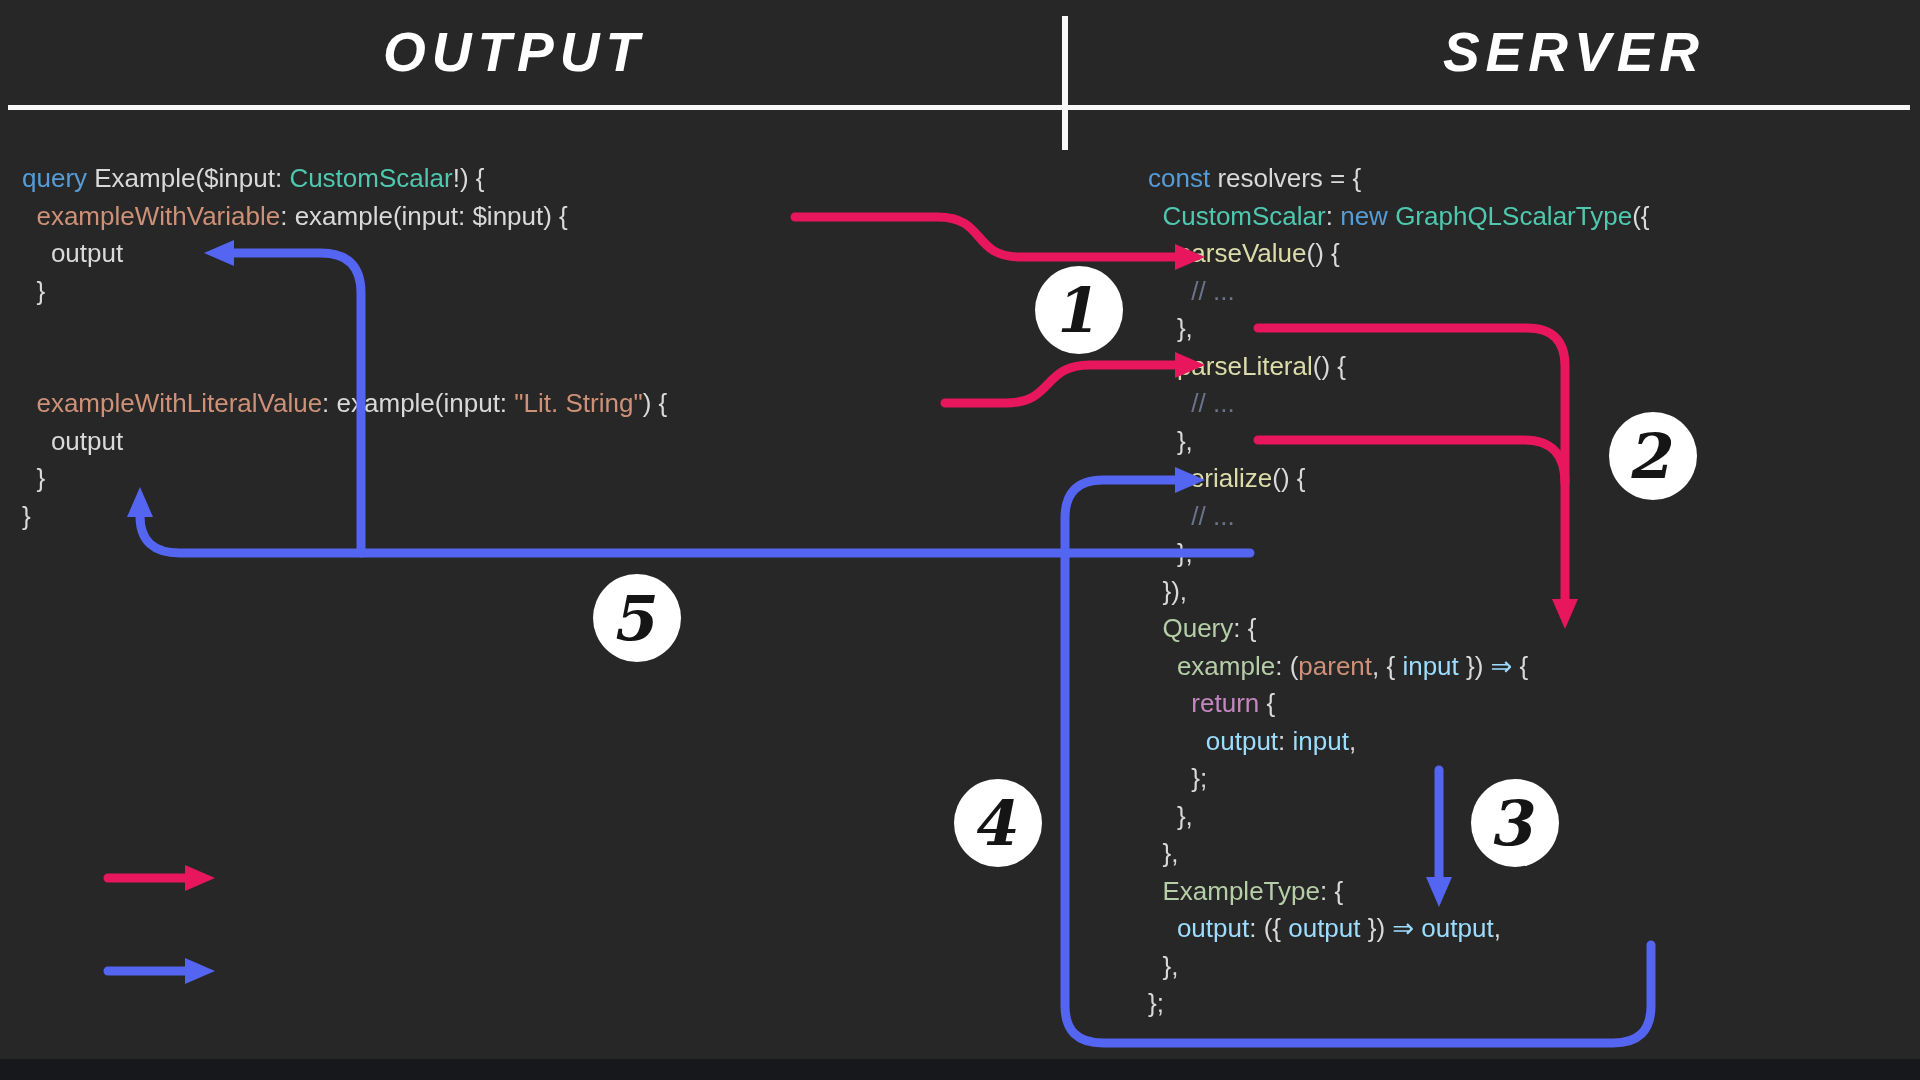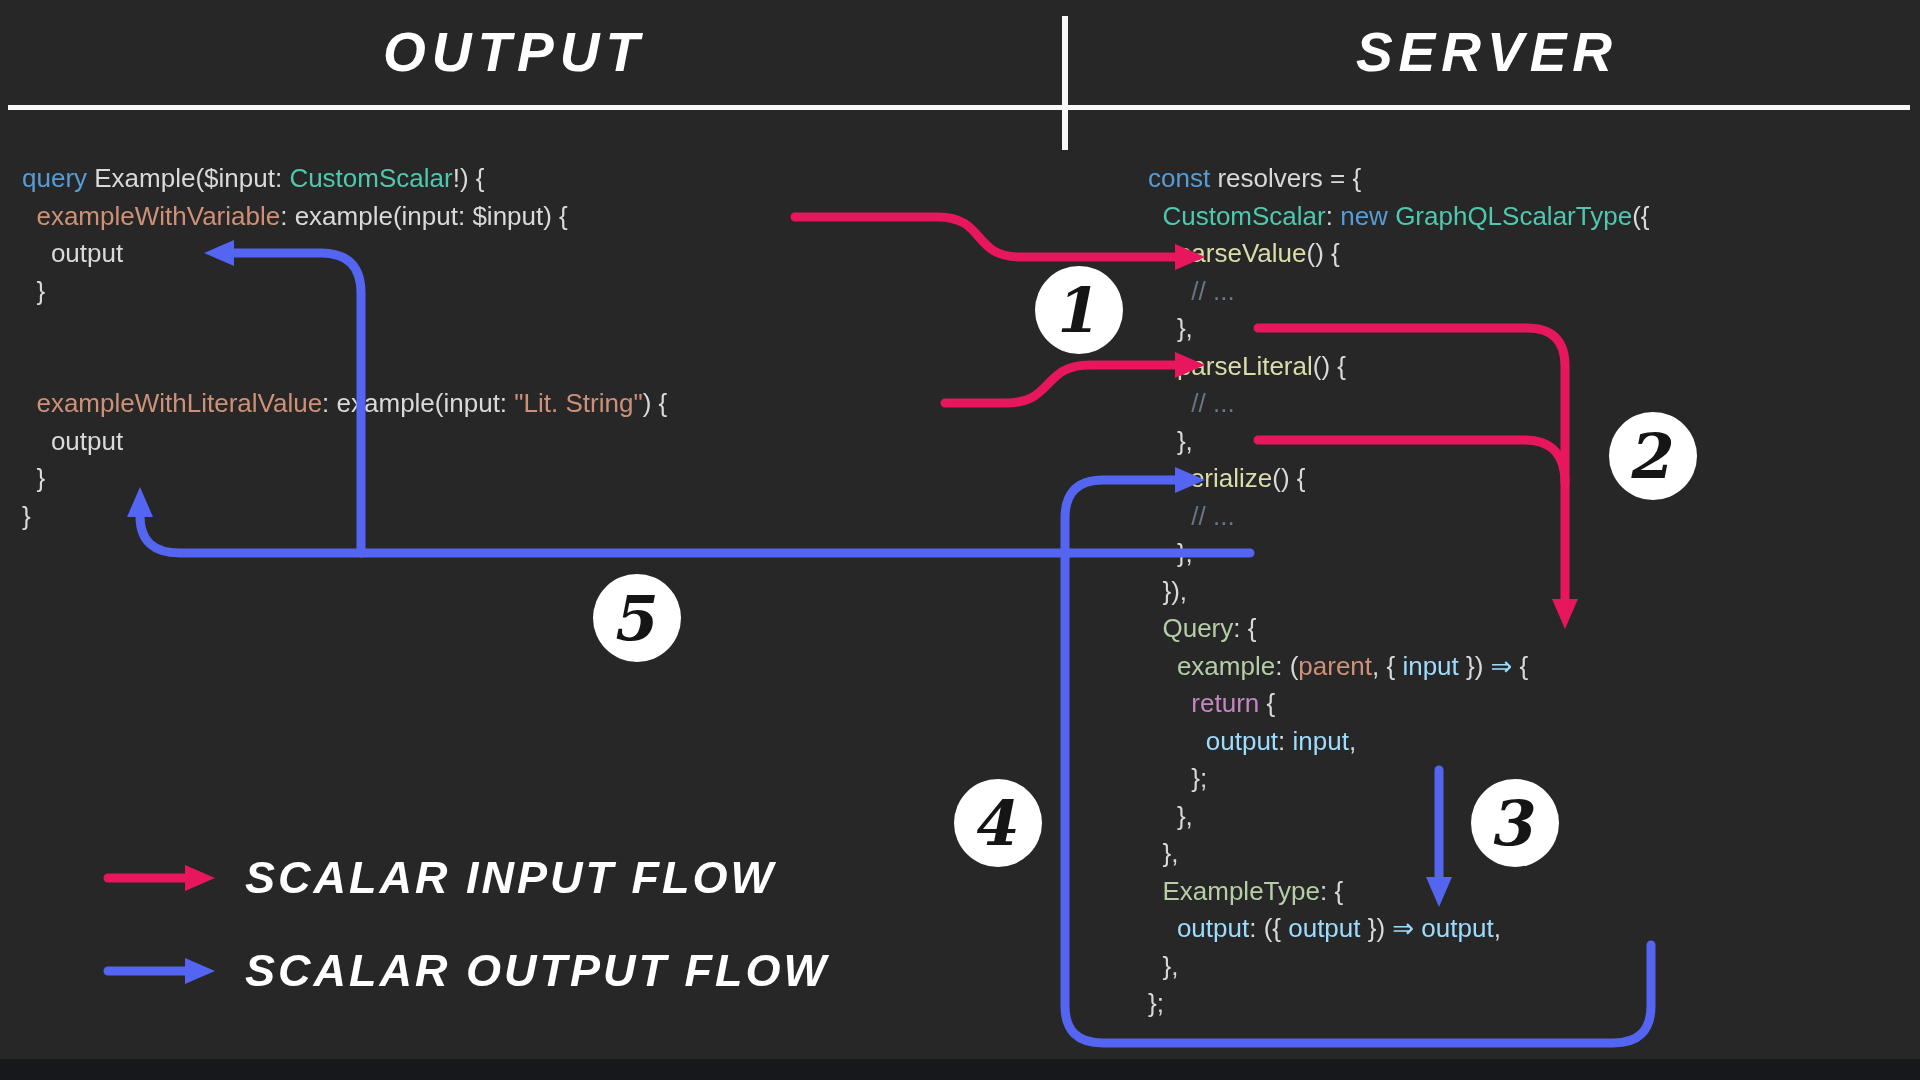--- a/index.html
+++ b/index.html
@@ -50,21 +50,21 @@
     transform:translateY(-50%); white-space:nowrap;
   }
   #bottom-bar { position:absolute; left:0; right:0; bottom:0; height:21px; background:var(--bottomBar); z-index:2; }
 </style>
 </head>
 <body>
 
 <div id="stage">
 
   <div class="hdr" style="left:514px">OUTPUT</div>
-  <div class="hdr" style="left:1487px">SERVER</div>
+  <div class="hdr" style="left:1574px">SERVER</div>
   <div id="rule-h"></div>
   <div id="rule-v"></div>
 
   <div id="client-code" class="code"><div class="code-line"><span style="color: rgb(86, 156, 214);">query</span><span style="color: rgb(217, 217, 217);"> Example($input: </span><span style="color: rgb(78, 201, 176);">CustomScalar</span><span style="color: rgb(217, 217, 217);">!) {</span></div><div class="code-line"><span style="color: rgb(206, 145, 120);">  exampleWithVariable</span><span style="color: rgb(217, 217, 217);">: example(input: $input) {</span></div><div class="code-line"><span style="color: rgb(217, 217, 217);">    output</span></div><div class="code-line"><span style="color: rgb(217, 217, 217);">  }</span></div><div class="code-line"><span style="color: rgb(217, 217, 217);"></span></div><div class="code-line"><span style="color: rgb(217, 217, 217);"></span></div><div class="code-line"><span style="color: rgb(206, 145, 120);">  exampleWithLiteralValue</span><span style="color: rgb(217, 217, 217);">: example(input: </span><span style="color: rgb(206, 145, 120);">"Lit. String"</span><span style="color: rgb(217, 217, 217);">) {</span></div><div class="code-line"><span style="color: rgb(217, 217, 217);">    output</span></div><div class="code-line"><span style="color: rgb(217, 217, 217);">  }</span></div><div class="code-line"><span style="color: rgb(217, 217, 217);">}</span></div></div>
   <div id="server-code" class="code"><div class="code-line"><span style="color: rgb(86, 156, 214);">const</span><span style="color: rgb(217, 217, 217);"> resolvers = {</span></div><div class="code-line"><span style="color: rgb(217, 217, 217);">  </span><span style="color: rgb(78, 201, 176);">CustomScalar</span><span style="color: rgb(217, 217, 217);">: </span><span style="color: rgb(86, 156, 214);">new</span><span style="color: rgb(217, 217, 217);"> </span><span style="color: rgb(78, 201, 176);">GraphQLScalarType</span><span style="color: rgb(217, 217, 217);">({</span></div><div class="code-line"><span style="color: rgb(217, 217, 217);">    </span><span style="color: rgb(220, 220, 170);">parseValue</span><span style="color: rgb(217, 217, 217);">() {</span></div><div class="code-line"><span style="color: rgb(107, 116, 137);">      // ...</span></div><div class="code-line"><span style="color: rgb(217, 217, 217);">    },</span></div><div class="code-line"><span style="color: rgb(217, 217, 217);">    </span><span style="color: rgb(220, 220, 170);">parseLiteral</span><span style="color: rgb(217, 217, 217);">() {</span></div><div class="code-line"><span style="color: rgb(107, 116, 137);">      // ...</span></div><div class="code-line"><span style="color: rgb(217, 217, 217);">    },</span></div><div class="code-line"><span style="color: rgb(217, 217, 217);">    </span><span style="color: rgb(220, 220, 170);">serialize</span><span style="color: rgb(217, 217, 217);">() {</span></div><div class="code-line"><span style="color: rgb(107, 116, 137);">      // ...</span></div><div class="code-line"><span style="color: rgb(217, 217, 217);">    },</span></div><div class="code-line"><span style="color: rgb(217, 217, 217);">  }),</span></div><div class="code-line"><span style="color: rgb(217, 217, 217);">  </span><span style="color: rgb(181, 206, 168);">Query</span><span style="color: rgb(217, 217, 217);">: {</span></div><div class="code-line"><span style="color: rgb(217, 217, 217);">    </span><span style="color: rgb(181, 206, 168);">example</span><span style="color: rgb(217, 217, 217);">: (</span><span style="color: rgb(206, 145, 120);">parent</span><span style="color: rgb(217, 217, 217);">, { </span><span style="color: rgb(156, 220, 254);">input</span><span style="color: rgb(217, 217, 217);"> }) </span><span style="color: rgb(156, 220, 254);">⇒</span><span style="color: rgb(217, 217, 217);"> {</span></div><div class="code-line"><span style="color: rgb(217, 217, 217);">      </span><span style="color: rgb(197, 134, 192);">return</span><span style="color: rgb(217, 217, 217);"> {</span></div><div class="code-line"><span style="color: rgb(217, 217, 217);">        </span><span style="color: rgb(156, 220, 254);">output</span><span style="color: rgb(217, 217, 217);">: </span><span style="color: rgb(156, 220, 254);">input</span><span style="color: rgb(217, 217, 217);">,</span></div><div class="code-line"><span style="color: rgb(217, 217, 217);">      };</span></div><div class="code-line"><span style="color: rgb(217, 217, 217);">    },</span></div><div class="code-line"><span style="color: rgb(217, 217, 217);">  },</span></div><div class="code-line"><span style="color: rgb(217, 217, 217);">  </span><span style="color: rgb(181, 206, 168);">ExampleType</span><span style="color: rgb(217, 217, 217);">: {</span></div><div class="code-line"><span style="color: rgb(217, 217, 217);">    </span><span style="color: rgb(156, 220, 254);">output</span><span style="color: rgb(217, 217, 217);">: ({ </span><span style="color: rgb(156, 220, 254);">output</span><span style="color: rgb(217, 217, 217);"> }) </span><span style="color: rgb(156, 220, 254);">⇒</span><span style="color: rgb(217, 217, 217);"> </span><span style="color: rgb(156, 220, 254);">output</span><span style="color: rgb(217, 217, 217);">,</span></div><div class="code-line"><span style="color: rgb(217, 217, 217);">  },</span></div><div class="code-line"><span style="color: rgb(217, 217, 217);">};</span></div></div>
 
   <svg id="arrows" width="1920" height="1080" viewBox="0 0 1920 1080">
     <defs>
       <marker id="head-pink" markerUnits="userSpaceOnUse" markerWidth="36" markerHeight="36" refX="3" refY="18" orient="auto">
         <path class="head-pink" d="M2,5 L32,18 L2,31 Z"></path>
@@ -87,17 +87,15 @@
     <path class="arrow pink" marker-end="url(#head-pink)" d="M 108 878 H 186"></path>
     <path class="arrow blue" marker-end="url(#head-blue)" d="M 108 971 H 186"></path>
   </svg>
 
   <div class="badge" style="left:1079px; top:310px">1</div>
   <div class="badge" style="left:1653px; top:456px">2</div>
   <div class="badge" style="left:1515px; top:823px">3</div>
   <div class="badge" style="left:998px;  top:823px">4</div>
   <div class="badge" style="left:637px;  top:618px">5</div>
 
-  <div class="legend-label" style="left:245px; top:878px">SCALAR INPUT FLOW</div>
-  <div class="legend-label" style="left:245px; top:971px">SCALAR OUTPUT FLOW</div>
 
   <div id="bottom-bar"></div>
 </div>
 
 </body></html>

